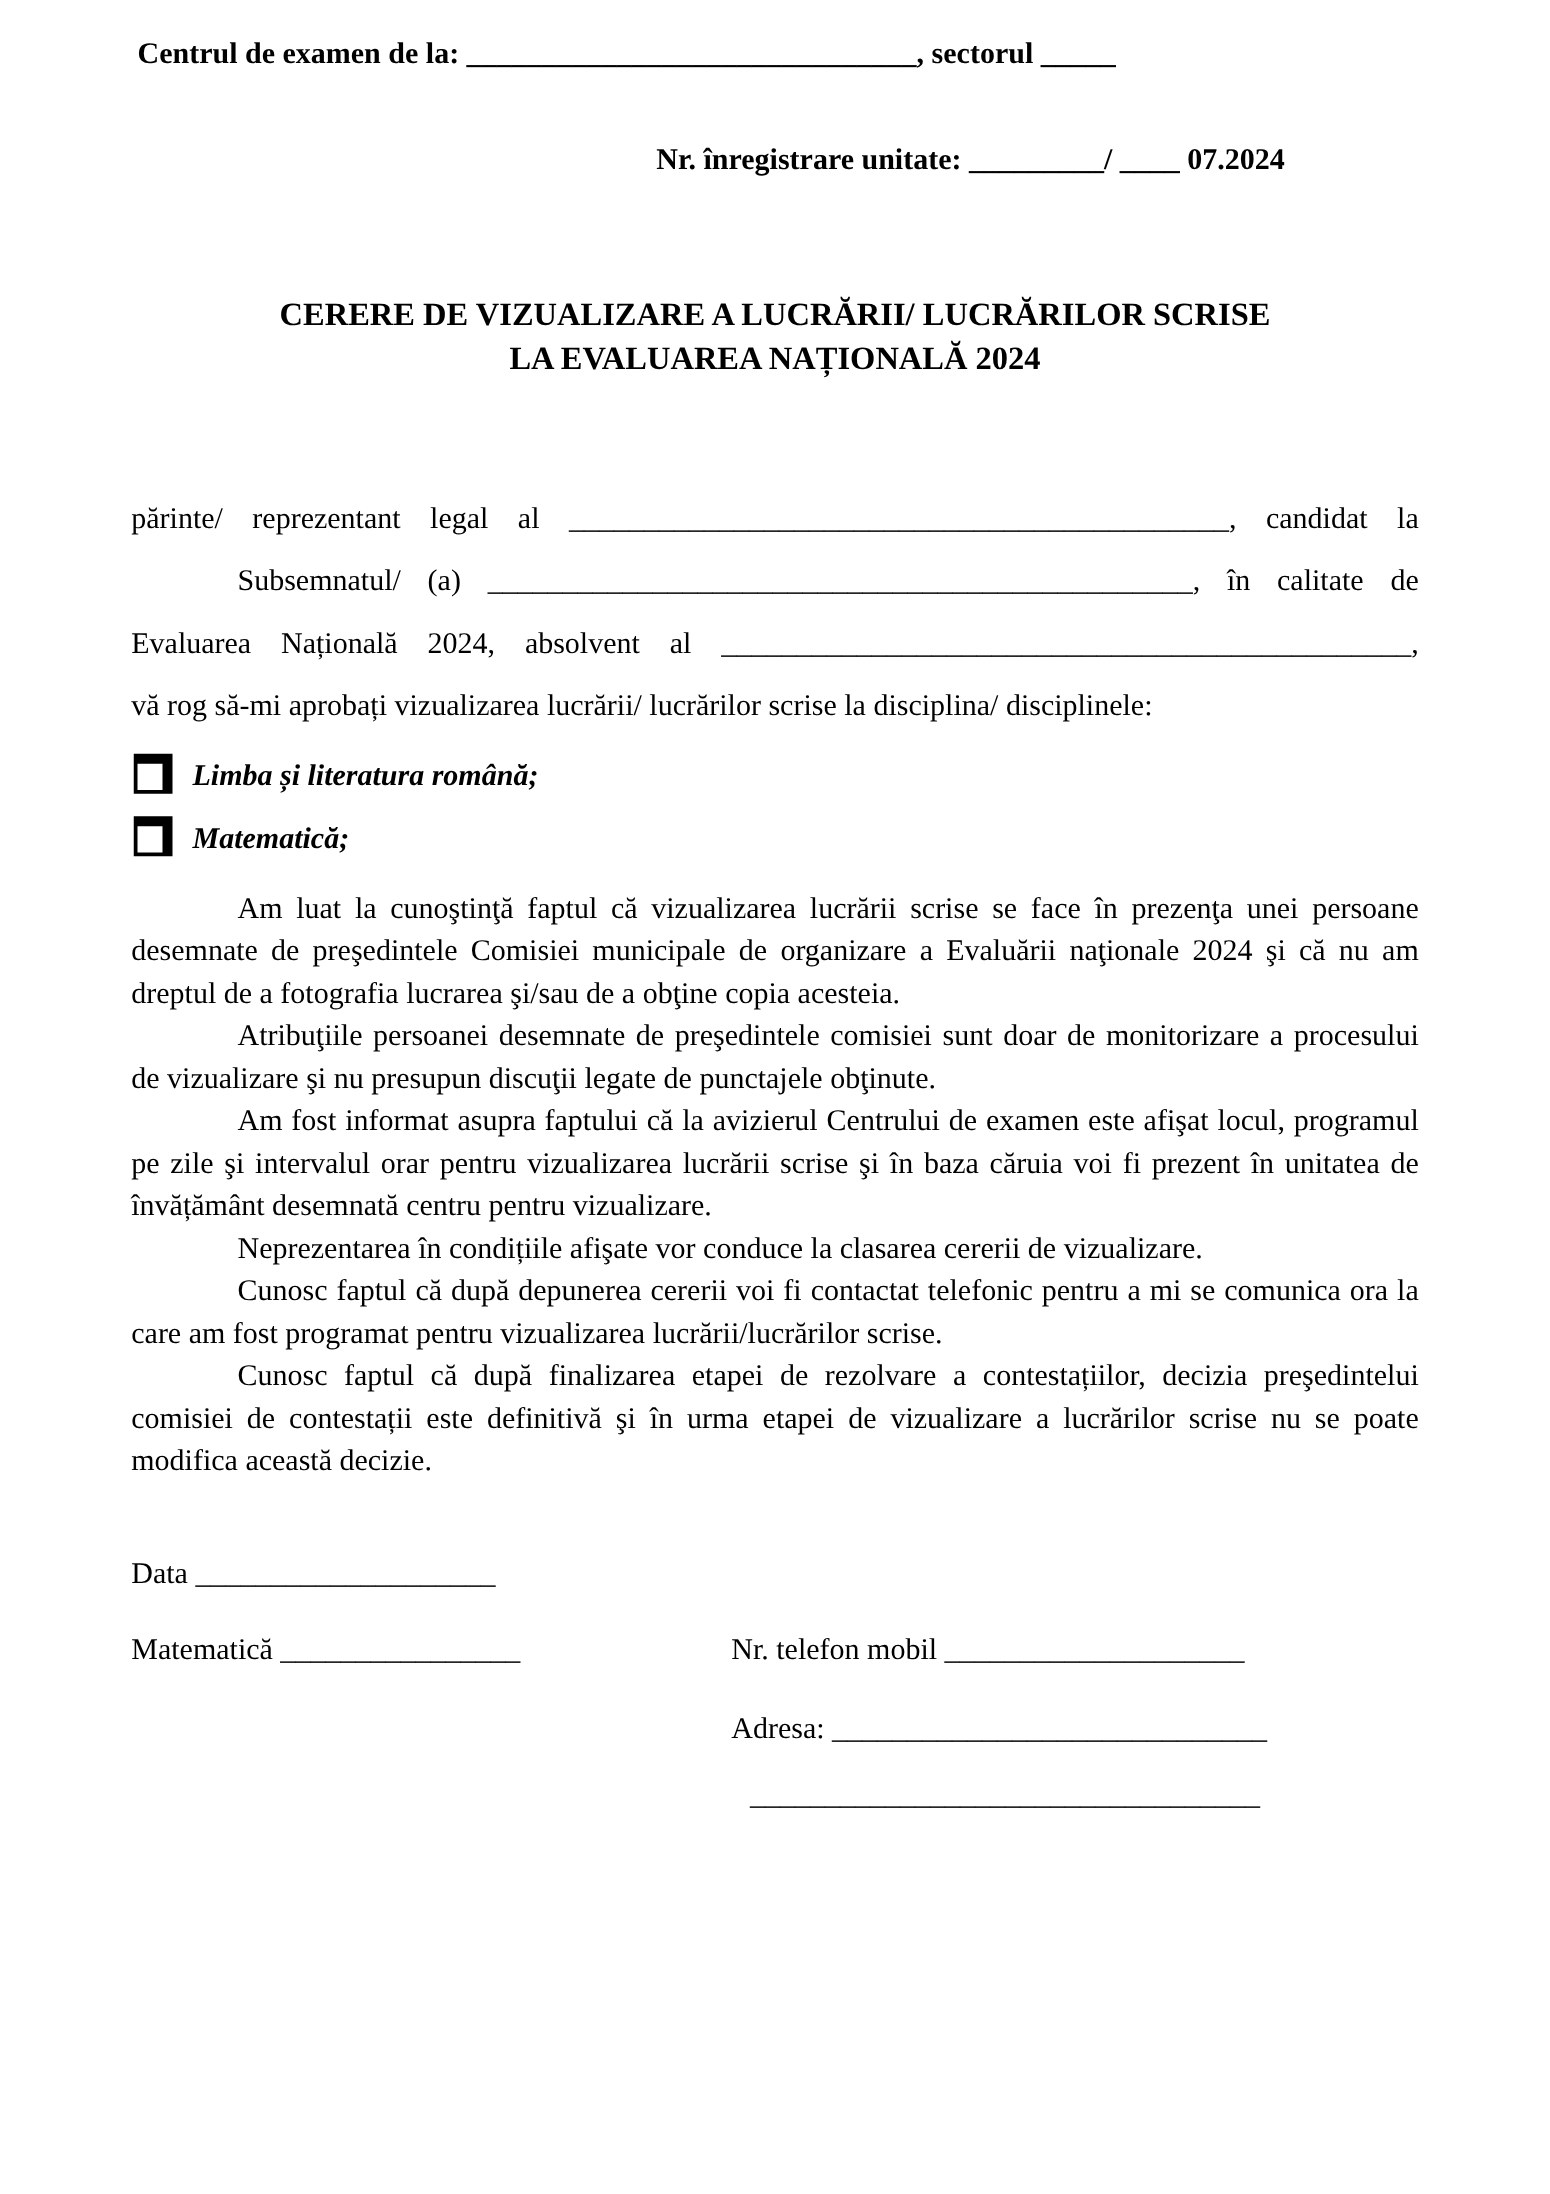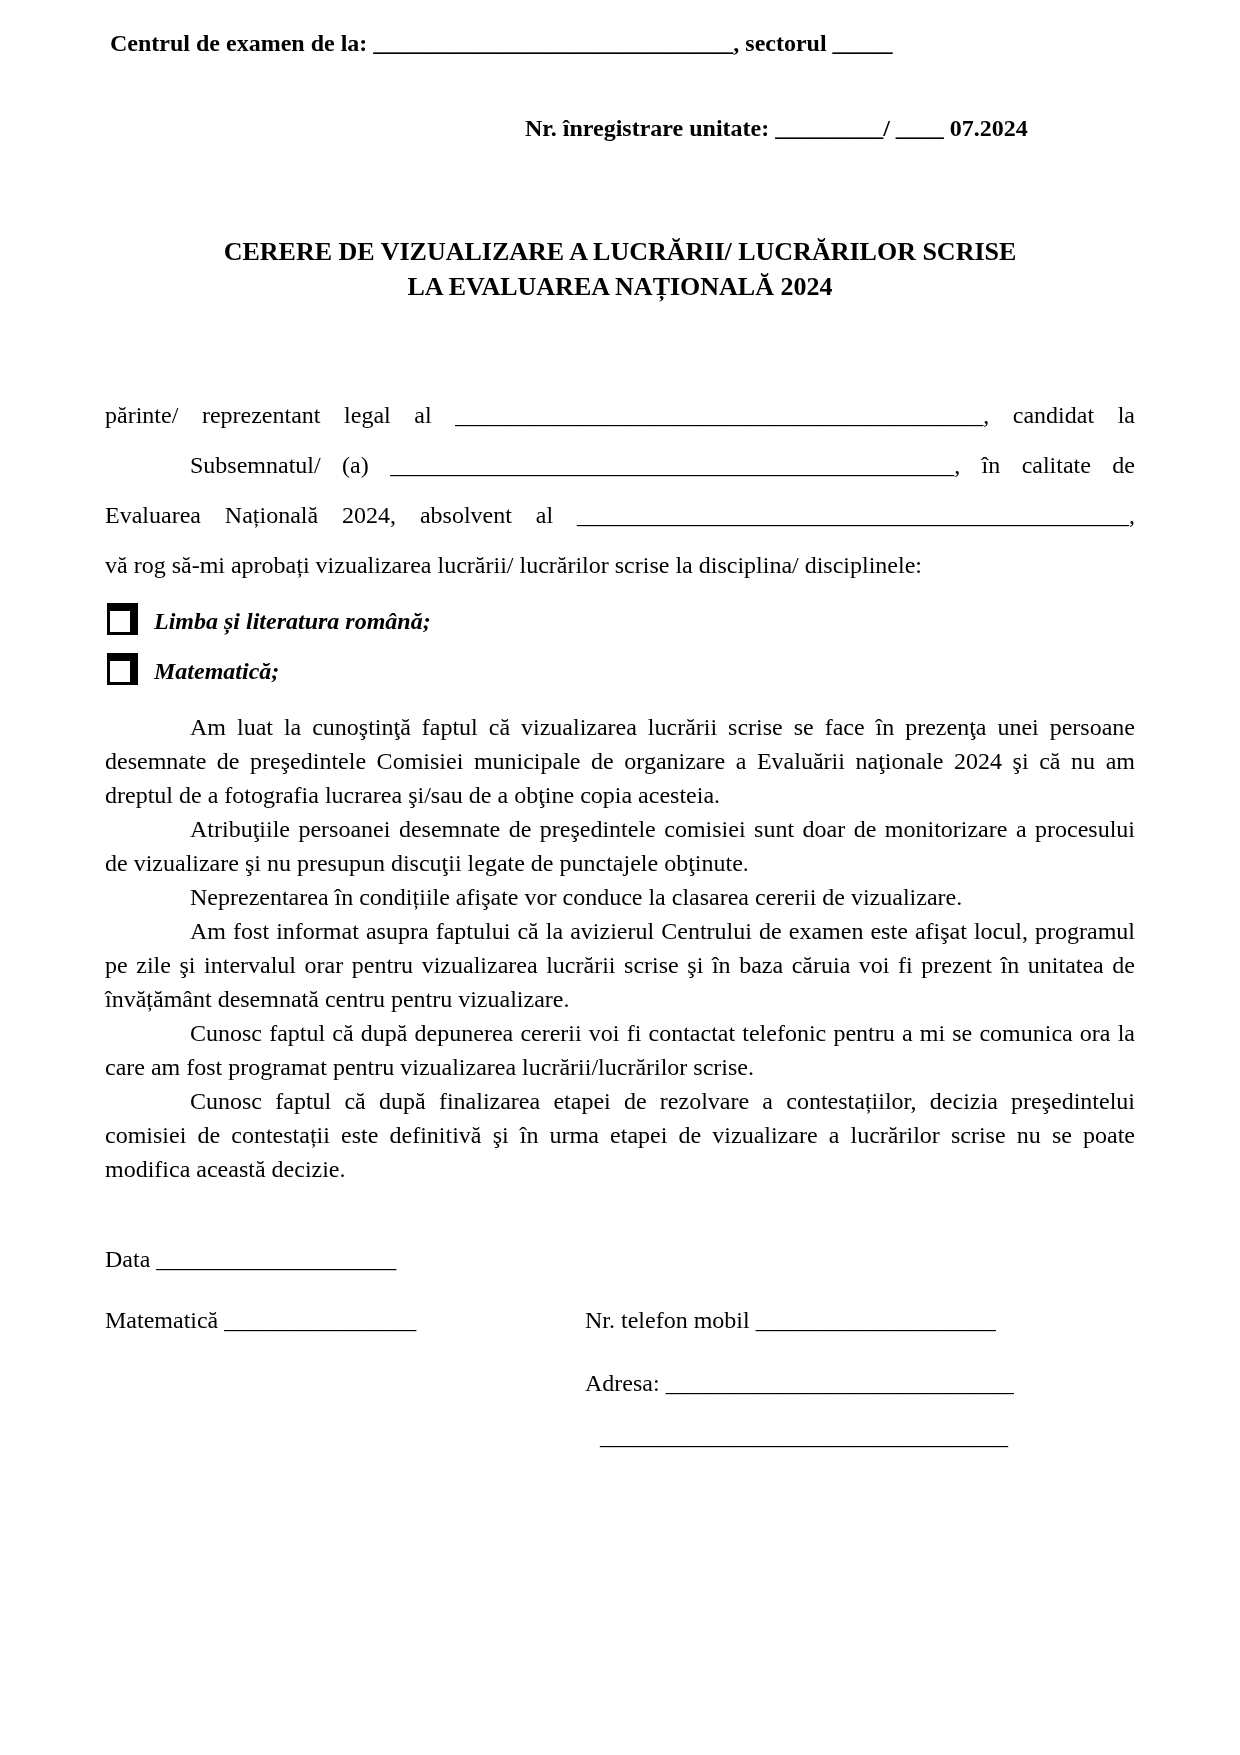--- a/index.html
+++ b/index.html
@@ -92,22 +92,22 @@
     </div>
     <div class="subject-row">
       <span class="checkbox"></span>
       <span class="subject-text"><span>Matematică</span><span>;</span></span>
     </div>
   </div>
 
   <div class="body-block">
     <p class="body-par">Am luat la cunoştinţă faptul că vizualizarea lucrării scrise se face în prezenţa unei persoane desemnate de preşedintele Comisiei municipale de organizare a Evaluării naţionale 2024 şi că nu am dreptul de a fotografia lucrarea şi/sau de a obţine copia acesteia.</p>
     <p class="body-par">Atribuţiile persoanei desemnate de preşedintele comisiei sunt doar de monitorizare a procesului de vizualizare şi nu presupun discuţii legate de punctajele obţinute.</p>
+    <p class="body-par">Am fost informat asupra faptului că la avizierul Centrului de examen este afişat locul, programul pe zile şi intervalul orar pentru vizualizarea lucrării scrise şi în baza căruia voi fi prezent în unitatea de învățământ desemnată centru pentru vizualizare.</p>
     <p class="body-par">Neprezentarea în condițiile afişate vor conduce la clasarea cererii de vizualizare.</p>
-    <p class="body-par">Am fost informat asupra faptului că la avizierul Centrului de examen este afişat locul, programul pe zile şi intervalul orar pentru vizualizarea lucrării scrise şi în baza căruia voi fi prezent în unitatea de învățământ desemnată centru pentru vizualizare.</p>
     <p class="body-par">Cunosc faptul că după depunerea cererii voi fi contactat telefonic pentru a mi se comunica ora la care am fost programat pentru vizualizarea lucrării/lucrărilor scrise.</p>
     <p class="body-par">Cunosc faptul că după finalizarea etapei de rezolvare a contestațiilor, decizia preşedintelui comisiei de contestații este definitivă şi în urma etapei de vizualizare a lucrărilor scrise nu se poate modifica această decizie.</p>
   </div>
 
   <div class="data-line">
     <span>Data</span>
     <span>____________________</span>
   </div>
 
   <div class="sig-row">

